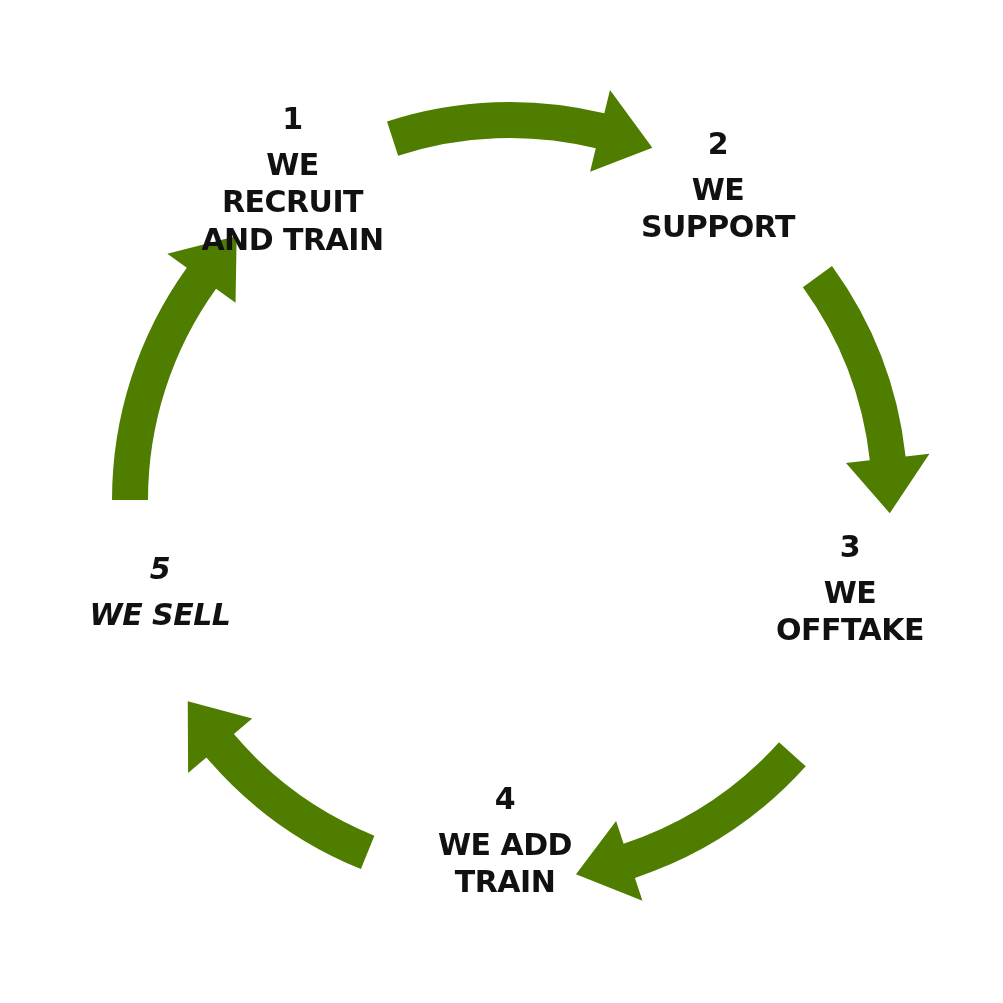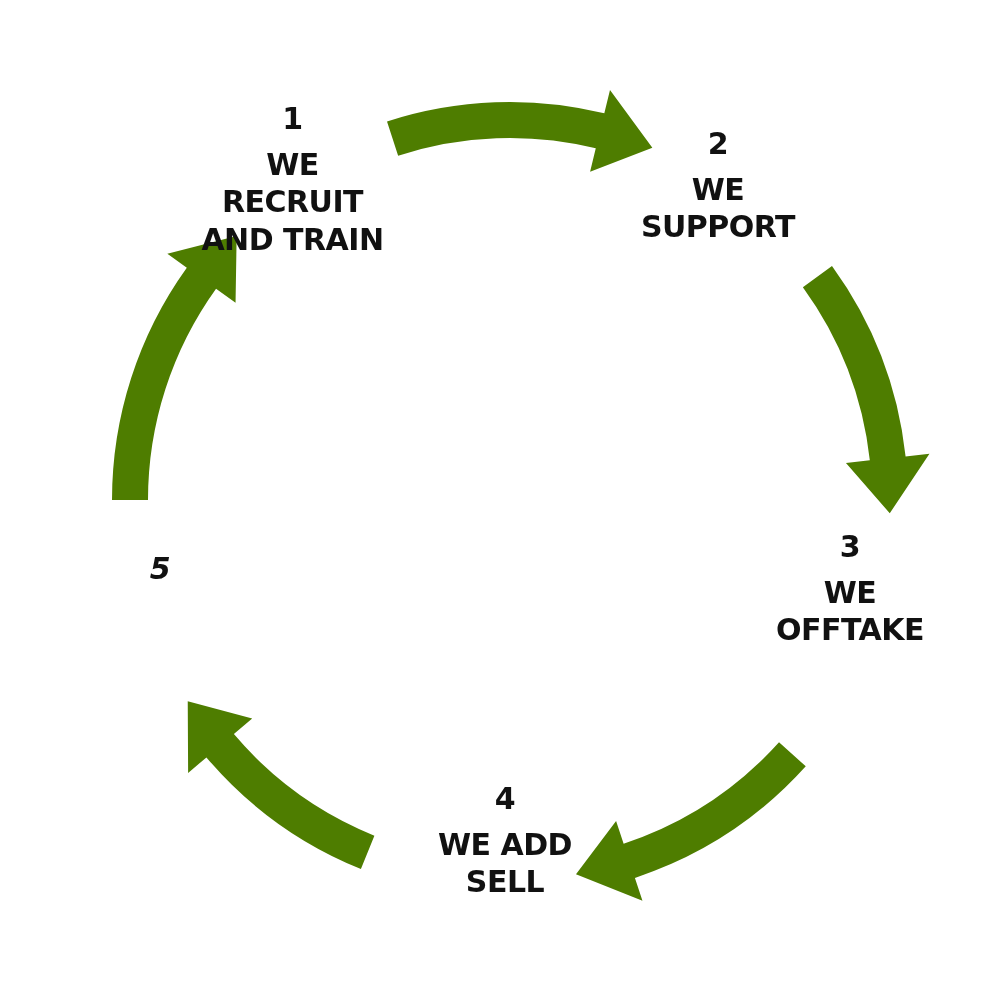--- a/index.html
+++ b/index.html
@@ -48,19 +48,20 @@
 
   <div class="label" style="left:760px; top:528px; width:180px;">
     <span class="num">3</span>
     <span class="txt">WE
 OFFTAKE</span>
   </div>
 
   <div class="label" style="left:410px; top:780px; width:190px;">
     <span class="num">4</span>
     <span class="txt">WE ADD
-SELL</span>
+TRAIN</span>
   </div>
 
   <div class="label italic" style="left:70px; top:550px; width:180px;">
     <span class="num">5</span>
+    <span class="txt">WE SELL</span>
   </div>
 </div>
 
 </body></html>

